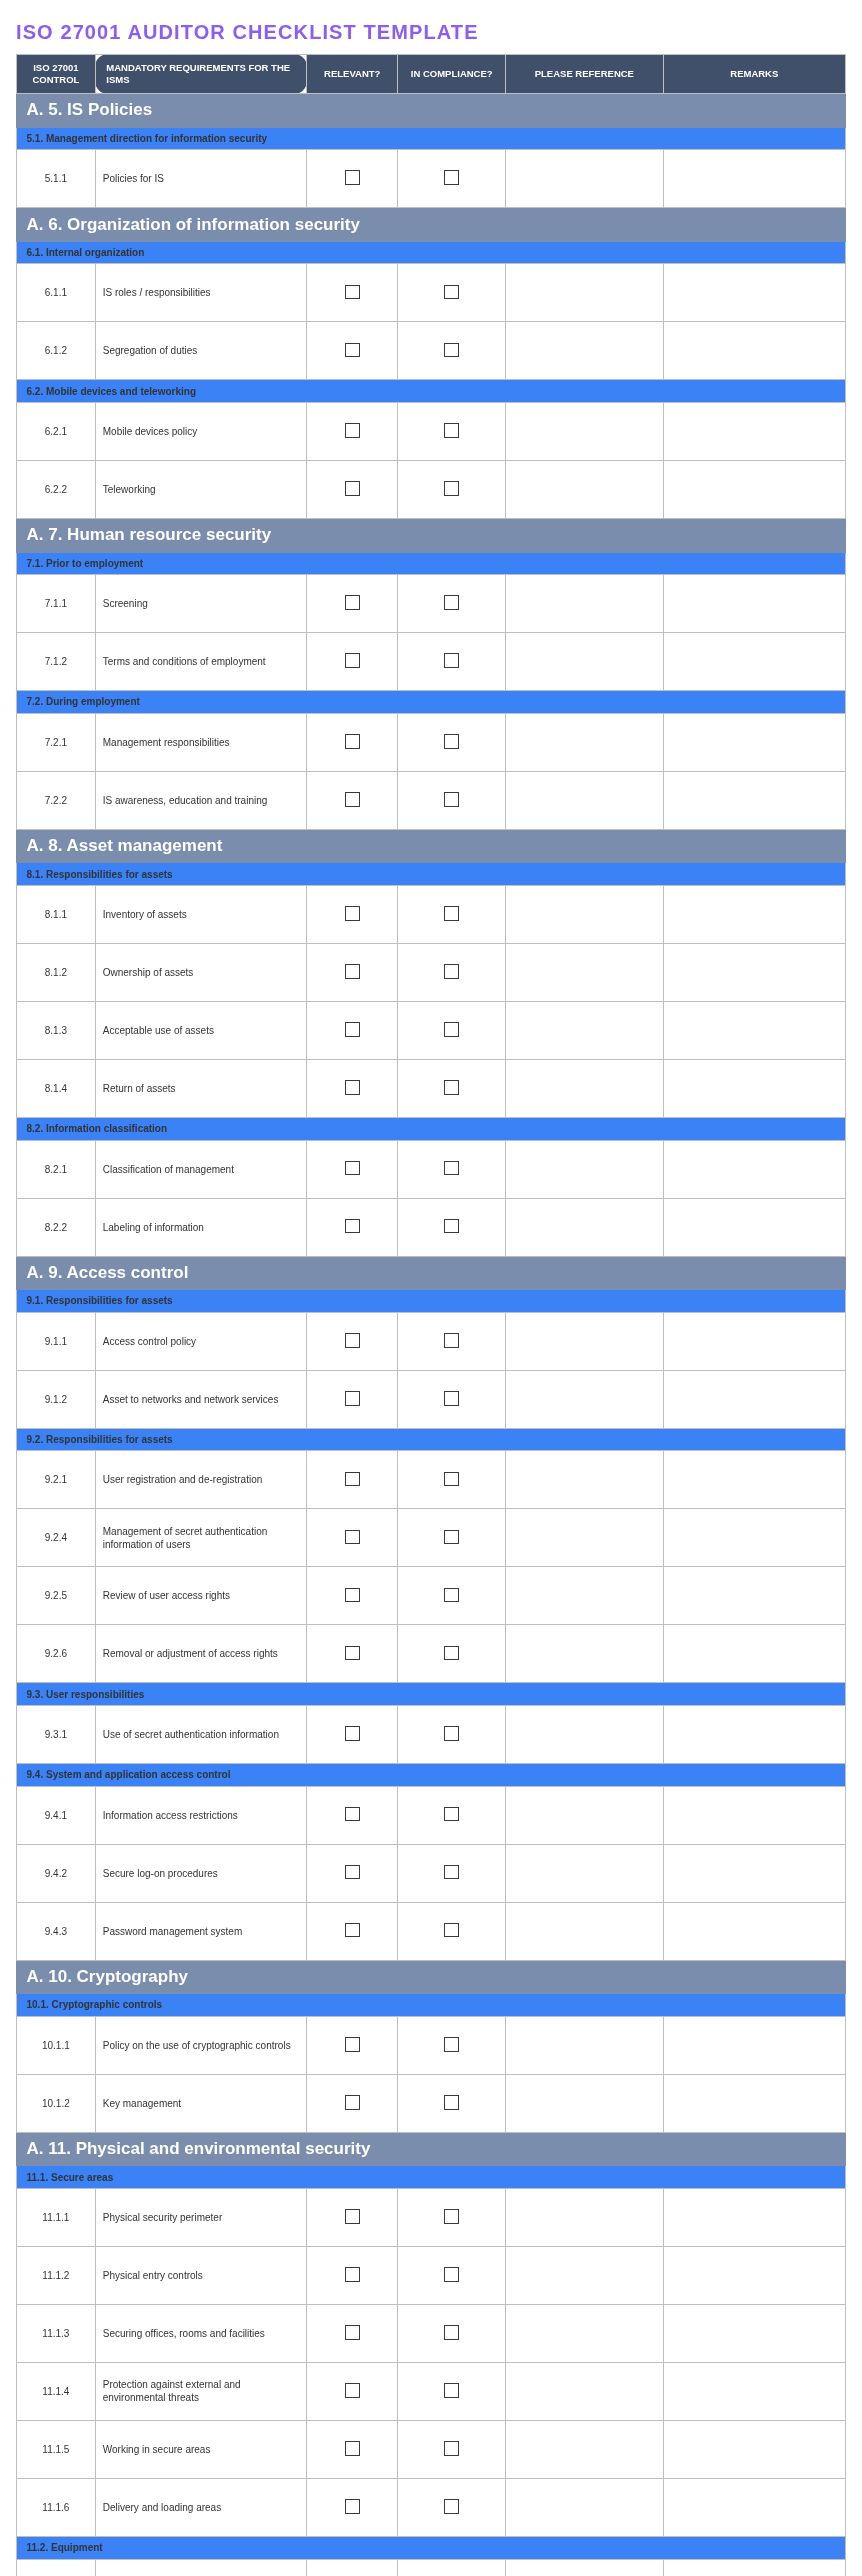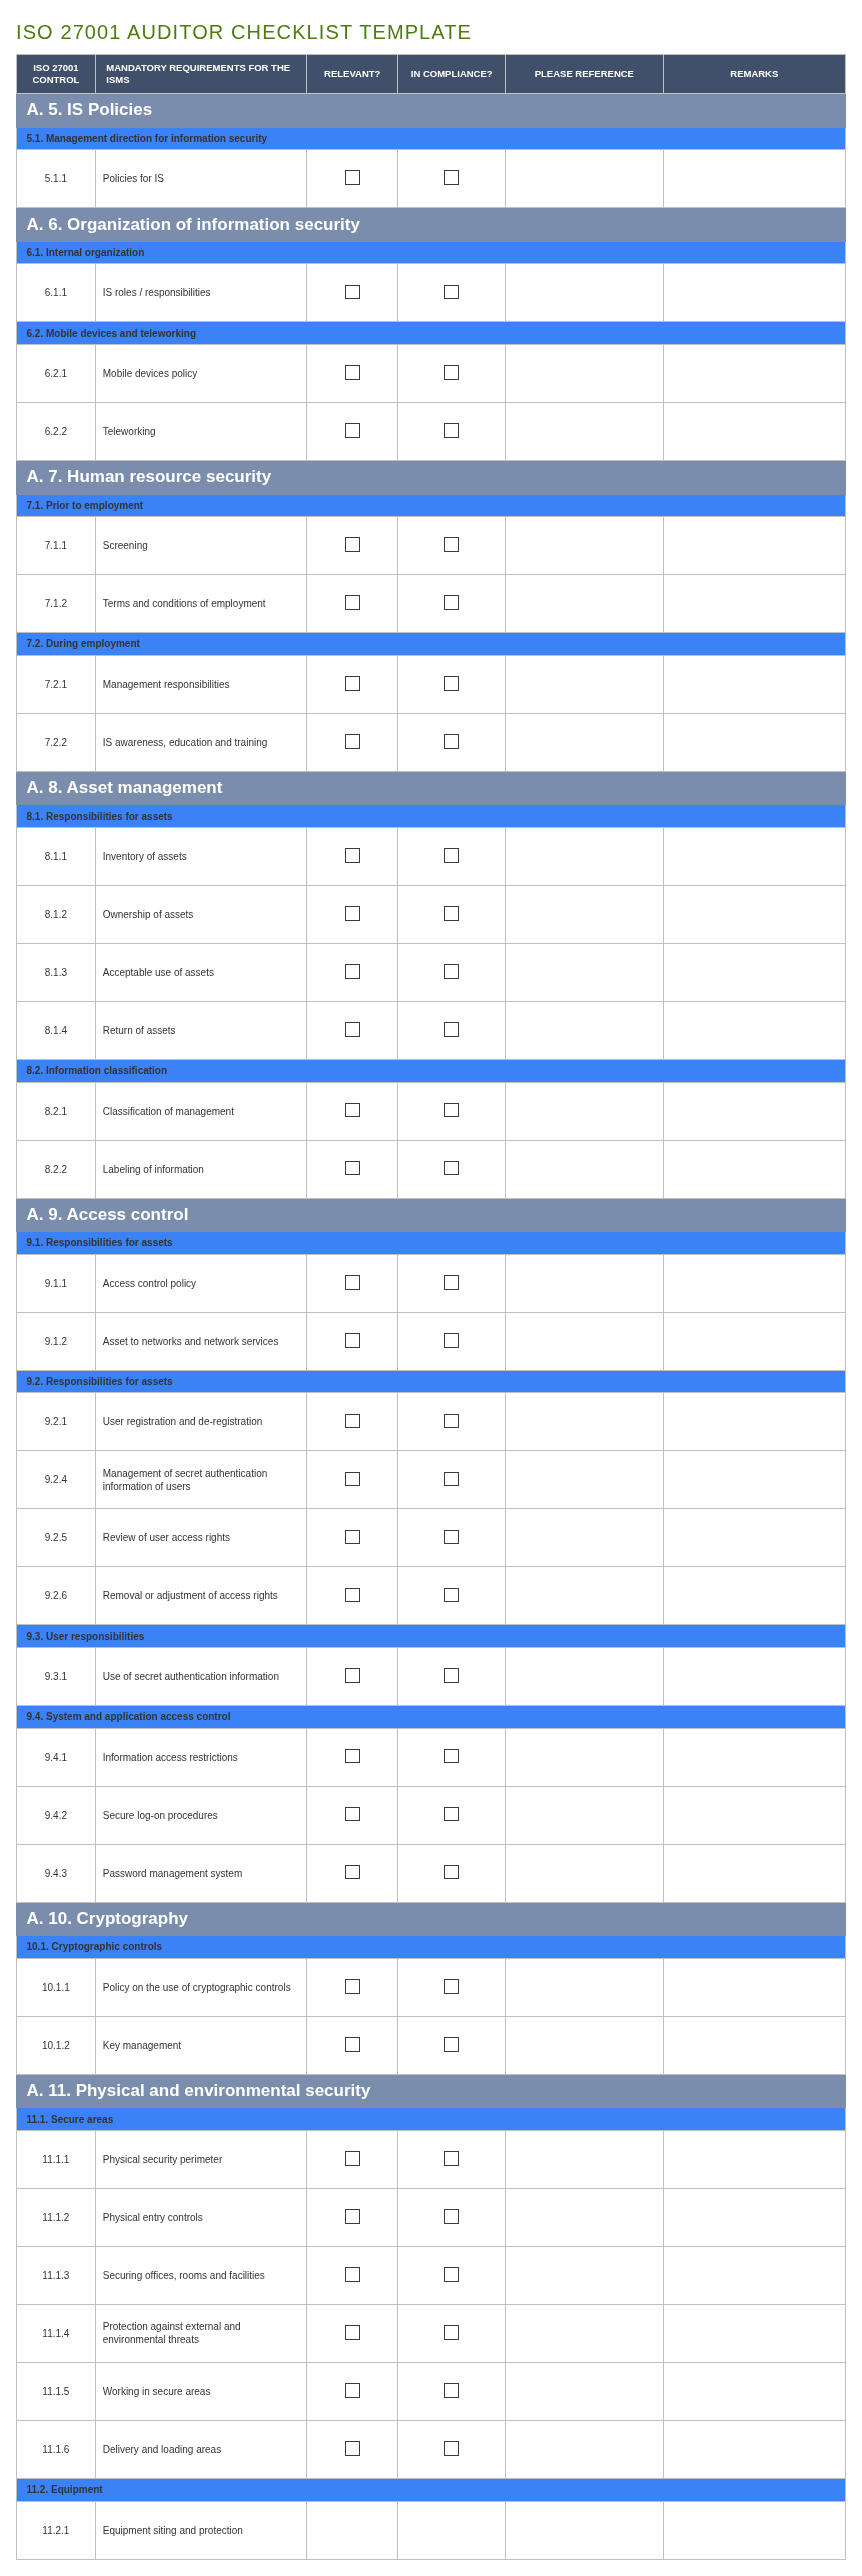--- a/index.html
+++ b/index.html
@@ -4,22 +4,22 @@
 <style>
   * { box-sizing: border-box; margin: 0; padding: 0; }
   body {
     font-family: "Century Gothic", "Segoe UI", Arial, sans-serif;
     background: #ffffff;
     padding: 21px 16px;
     color: #333;
   }
   .title {
     font-size: 20px;
-    font-weight: normal;
-    color: #4d7c0f;
+    font-weight: bold;
+    color: #8b5cf6;
     letter-spacing: 1.1px;
     margin-bottom: 9.5px;
   }
   table {
     width: 100%;
     border-collapse: collapse;
     table-layout: fixed;
   }
   th, td {
     border: 0.5px solid #bfbfbf;
@@ -27,21 +27,21 @@
   }
   thead th {
     background: #40506a;
     color: #ffffff;
     font-size: 9.5px;
     font-weight: bold;
     padding: 7.4px 4.2px;
     text-align: center;
     line-height: 1.25;
   }
-  thead th:nth-child(2) { text-align: left; padding-left: 10.5px; }
+  thead th:nth-child(2) { text-align: left; padding-left: 10.5px; border-radius: 13px; }
   col.c1 { width: 9.5%; }
   col.c2 { width: 25.5%; }
   col.c3 { width: 11%; }
   col.c4 { width: 13%; }
   col.c5 { width: 19%; }
   col.c6 { width: 22%; }
   .section-row td {
     background: #7b8dac;
     color: #ffffff;
     font-weight: bold;
@@ -120,20 +120,28 @@
         <td colspan="6">6.1. Internal organization</td>
       </tr>
       <tr class="data-row">
         <td class="control-id">6.1.1</td>
         <td class="req">IS roles / responsibilities</td>
         <td class="chk"><span class="checkbox"></span></td>
         <td class="chk"><span class="checkbox"></span></td>
         <td></td>
         <td></td>
       </tr>
+      <tr class="data-row">
+        <td class="control-id">6.1.2</td>
+        <td class="req">Segregation of duties</td>
+        <td class="chk"><span class="checkbox"></span></td>
+        <td class="chk"><span class="checkbox"></span></td>
+        <td></td>
+        <td></td>
+      </tr>
       <tr class="subsection-row">
         <td colspan="6">6.2. Mobile devices and teleworking</td>
       </tr>
       <tr class="data-row">
         <td class="control-id">6.2.1</td>
         <td class="req">Mobile devices policy</td>
         <td class="chk"><span class="checkbox"></span></td>
         <td class="chk"><span class="checkbox"></span></td>
         <td></td>
         <td></td>

